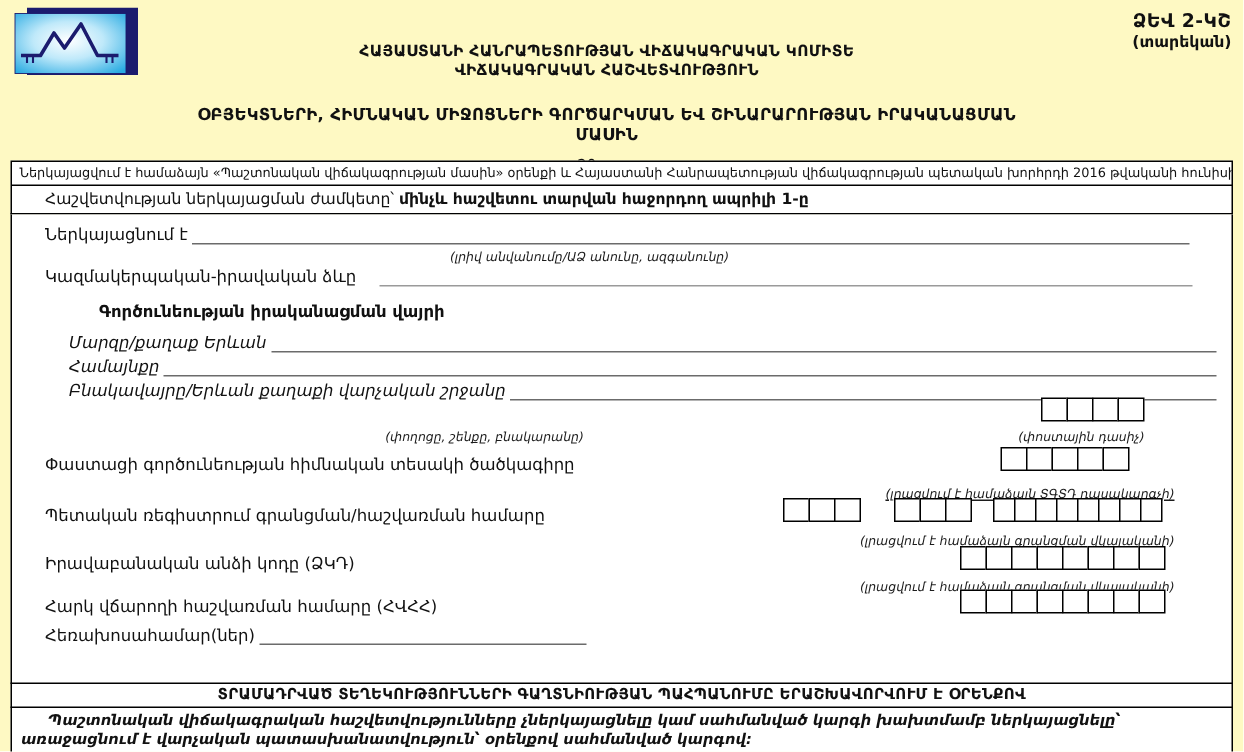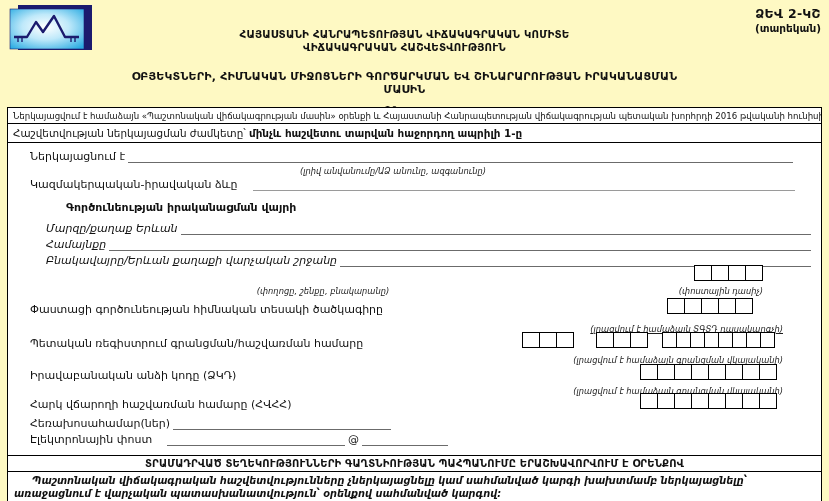--- a/index.html
+++ b/index.html
@@ -19,21 +19,21 @@
   .hdr-org{font-size:10.3px;font-weight:bold;letter-spacing:.2px;line-height:1.3;}
   .hdr-title{margin-top:15px;font-size:11px;font-weight:bold;letter-spacing:.2px;}
   .hdr-year{margin-top:9px;font-size:10px;}
   .hdr-year .suffix{margin-left:16px;}
 
   
   .stack{position:absolute;left:7px;right:7px;top:107px;}
   .sec{border:1px solid #000;border-top:none;background:#fff;}
   .sec:first-child{border-top:1px solid #000;}
   .sec-note{padding:3px 5px 2px;font-size:8.6px;white-space:nowrap;overflow:hidden;}
-  .sec-deadline{padding:3px 5px;font-size:10.4px;}
+  .sec-deadline{padding:3px 22px;font-size:10.4px;}
   .sec-deadline b{font-weight:bold;}
   .sec-main{position:relative;height:312px;}
   .sec-conf{padding:2px 4px;text-align:center;font-size:10px;font-weight:bold;letter-spacing:.2px;}
   .sec-liability{padding:3px 6px 5px;font-size:9.8px;font-weight:bold;font-style:italic;line-height:1.3;text-indent:18px;}
 
   
   .row{position:absolute;display:flex;align-items:flex-end;font-size:11px;}
   .row .lbl{white-space:nowrap;margin-right:3px;}
   .fill{flex:1;border-bottom:1px solid #6b6b6b;height:13px;}
   .fill.gray{border-bottom-color:#9a9a9a;}
@@ -211,26 +211,20 @@
           <span class="code-cell"></span>
           <span class="code-cell"></span>
           <span class="code-cell"></span>
         </div>
 
       <div class="row" style="top:273px;left:22px;">
         <span class="lbl">Հեռախոսահամար(ներ)</span>
         <span class="fill-fixed" style="width:218px;"></span>
       </div>
 
-      <div class="row" style="top:289px;left:22px;">
-        <span class="lbl">Էլեկտրոնային փոստ</span>
-        <span class="fill-fixed" style="width:178px;margin-left:12px;"></span>
-        <span class="at">@</span>
-        <span class="fill-fixed" style="width:86px;"></span>
-      </div>
 
     </div>
 
     <div class="sec sec-conf">ՏՐԱՄԱԴՐՎԱԾ ՏԵՂԵԿՈՒԹՅՈՒՆՆԵՐԻ ԳԱՂՏՆԻՈՒԹՅԱՆ ՊԱՀՊԱՆՈՒՄԸ ԵՐԱՇԽԱՎՈՐՎՈՒՄ Է ՕՐԵՆՔՈՎ</div>
 
     <div class="sec sec-liability">Պաշտոնական վիճակագրական հաշվետվությունները չներկայացնելը կամ սահմանված կարգի խախտմամբ ներկայացնելը՝ առաջացնում է վարչական պատասխանատվություն՝ օրենքով սահմանված կարգով:</div>
 
   </div>
 </div>
 

